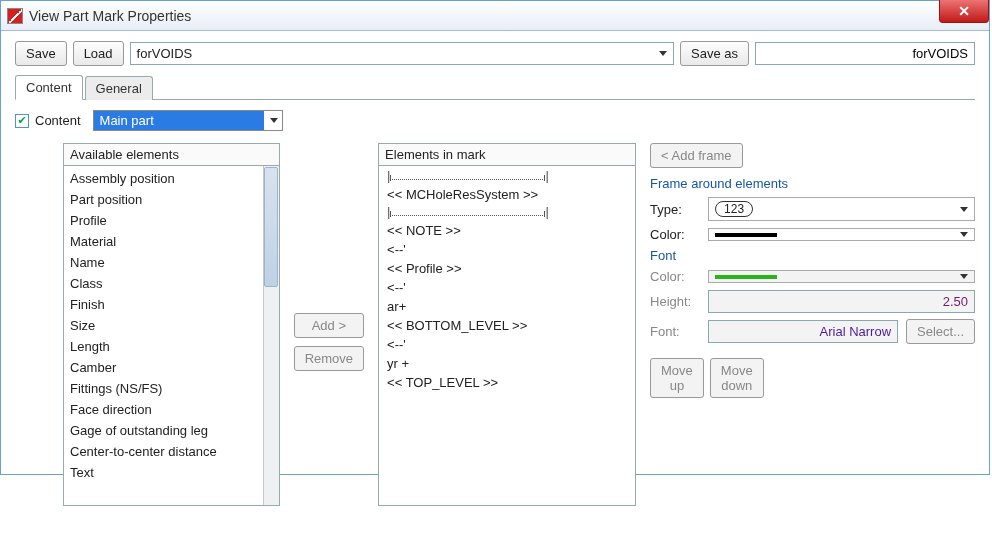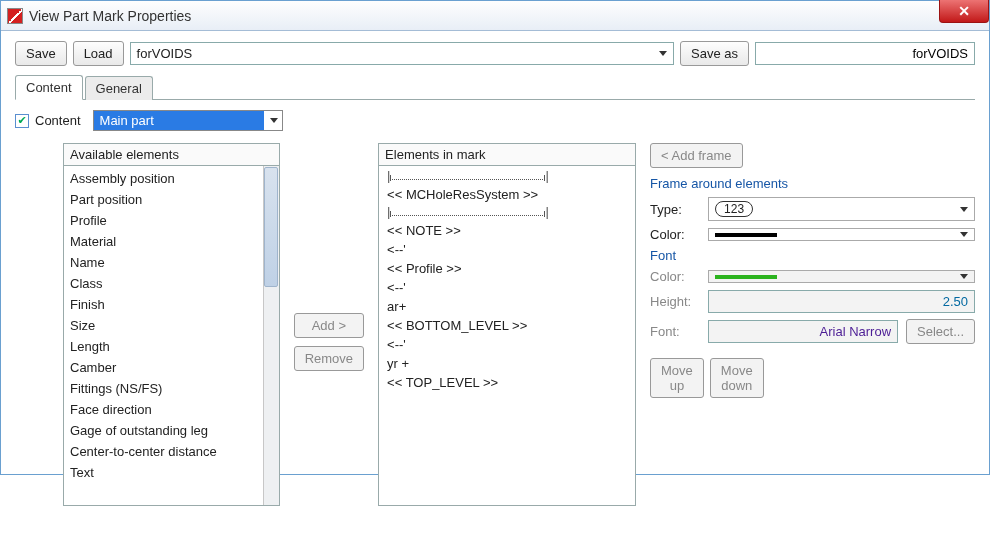--- a/index.html
+++ b/index.html
@@ -383,21 +383,21 @@
       <div class="fieldrow disabled">
         <label>Color:</label>
         <div class="selrow greyed" style="flex:1">
           <span class="colorswatch green"></span>
           <span class="caret select-caret"></span>
         </div>
       </div>
 
       <div class="fieldrow disabled">
         <label>Height:</label>
-        <input class="textfield" style="flex: 1 1 0%; color: #0369a1; background: rgb(243, 243, 243); padding-left: 40px;" disabled="" value="2.50">
+        <input class="textfield" style="flex: 1 1 0%; color: #701a75; background: rgb(243, 243, 243); padding-left: 40px;" disabled="" value="2.50">
       </div>
 
       <div class="fieldrow disabled">
         <label>Font:</label>
         <input class="textfield" style="flex: 1 1 0%; color: #4c1d95; background: rgb(243, 243, 243);" disabled="" value="Arial Narrow">
         <button class="btn disabled" disabled="">Select...</button>
       </div>
 
       <div style="margin-top:14px; display:flex; gap:6px; width:110px">
         <button class="btn disabled" disabled="">Move up</button>

